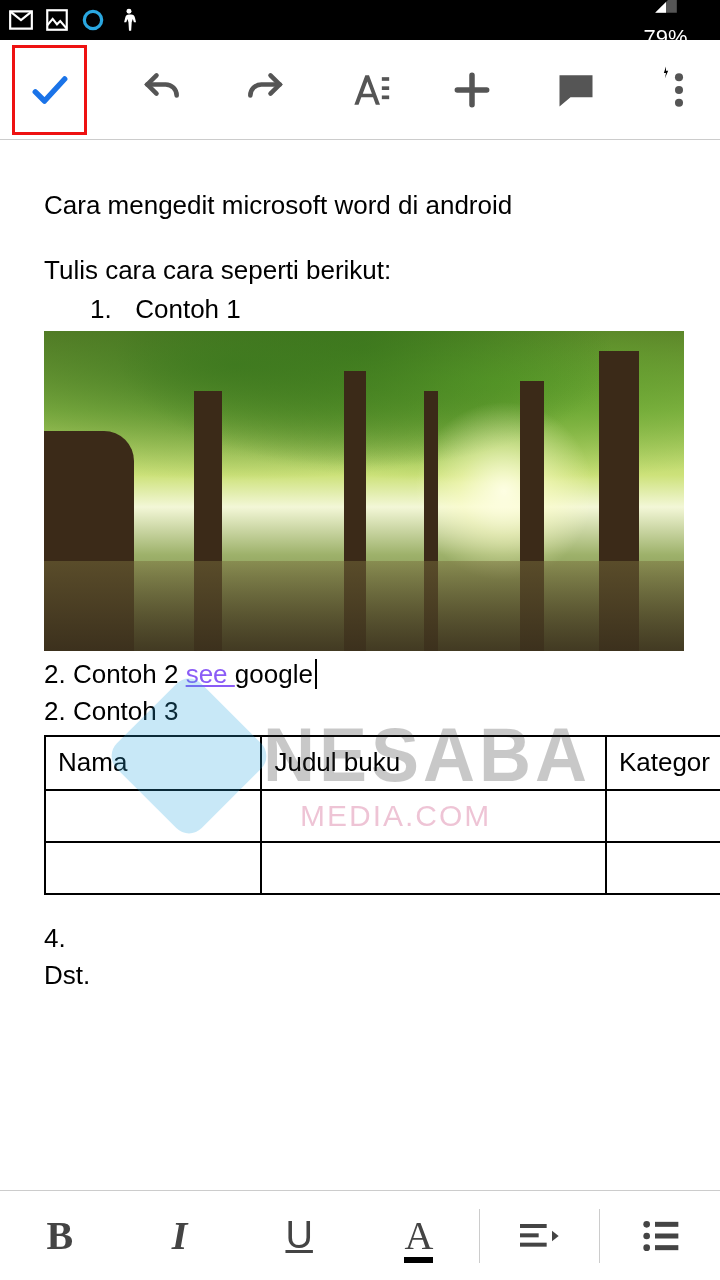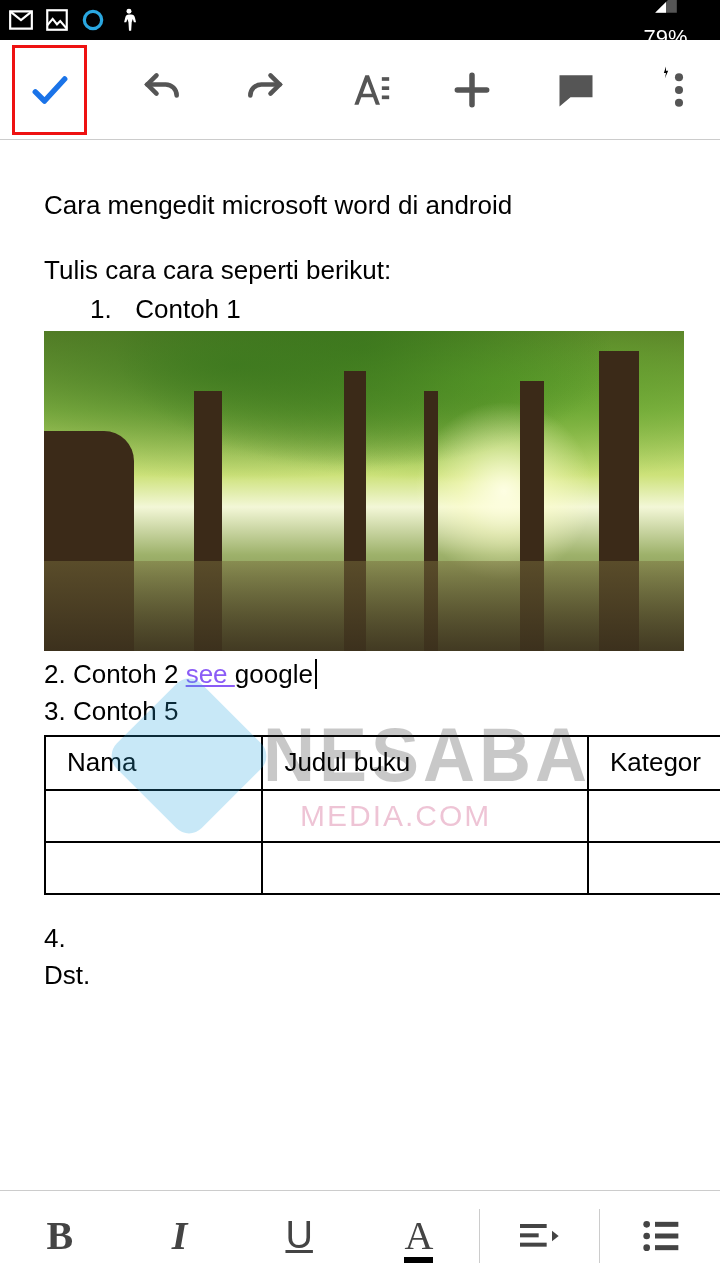--- a/index.html
+++ b/index.html
@@ -65,21 +65,21 @@
   .line2 { margin-top:6px; }
   .link { color:#8b5cf6; text-decoration:underline; }
   .caret { border-right:2px solid #000; padding-right:2px; }
 
   .line3 { margin-top:2px; }
 
   table.doc-table {
     margin-top:6px; border-collapse:collapse; width: 680px; font-size:26px;
   }
   table.doc-table th, table.doc-table td {
-    border:2px solid #000; padding:8px 21px; text-align:left; font-weight:normal; height:52px;
+    border:2px solid #000; padding:8px 12px; text-align:left; font-weight:normal; height:52px;
   }
 
   .line4 { margin-top:26px; }
   .lineDst { margin-top:2px; }
 
   
   .formatbar {
     position:absolute; bottom:0; left:0; right:0; height:90px; background:#fff;
     border-top:1px solid #ccc; display:flex; align-items:center;
   }
@@ -218,21 +218,21 @@
       <div class="trunk t4"></div>
         <div class="trunk t5"></div>
         <div class="trunk t6"></div>
       <div class="ground"></div>
     </div>
 
     <div class="line2">
       <span>2. Contoh 2 </span><span class="link">see </span><span class="caret">google</span>
     </div>
 
-    <div class="line3">3. Contoh 5</div>
+    <div class="line3">2. Contoh 3</div>
 
     <table class="doc-table">
       <tbody>
           <tr>
         <th>Nama</th>
         <th>Judul buku</th>
         <th style="width:110px">Kategor</th>
       </tr>
       <tr>
         <td></td>

